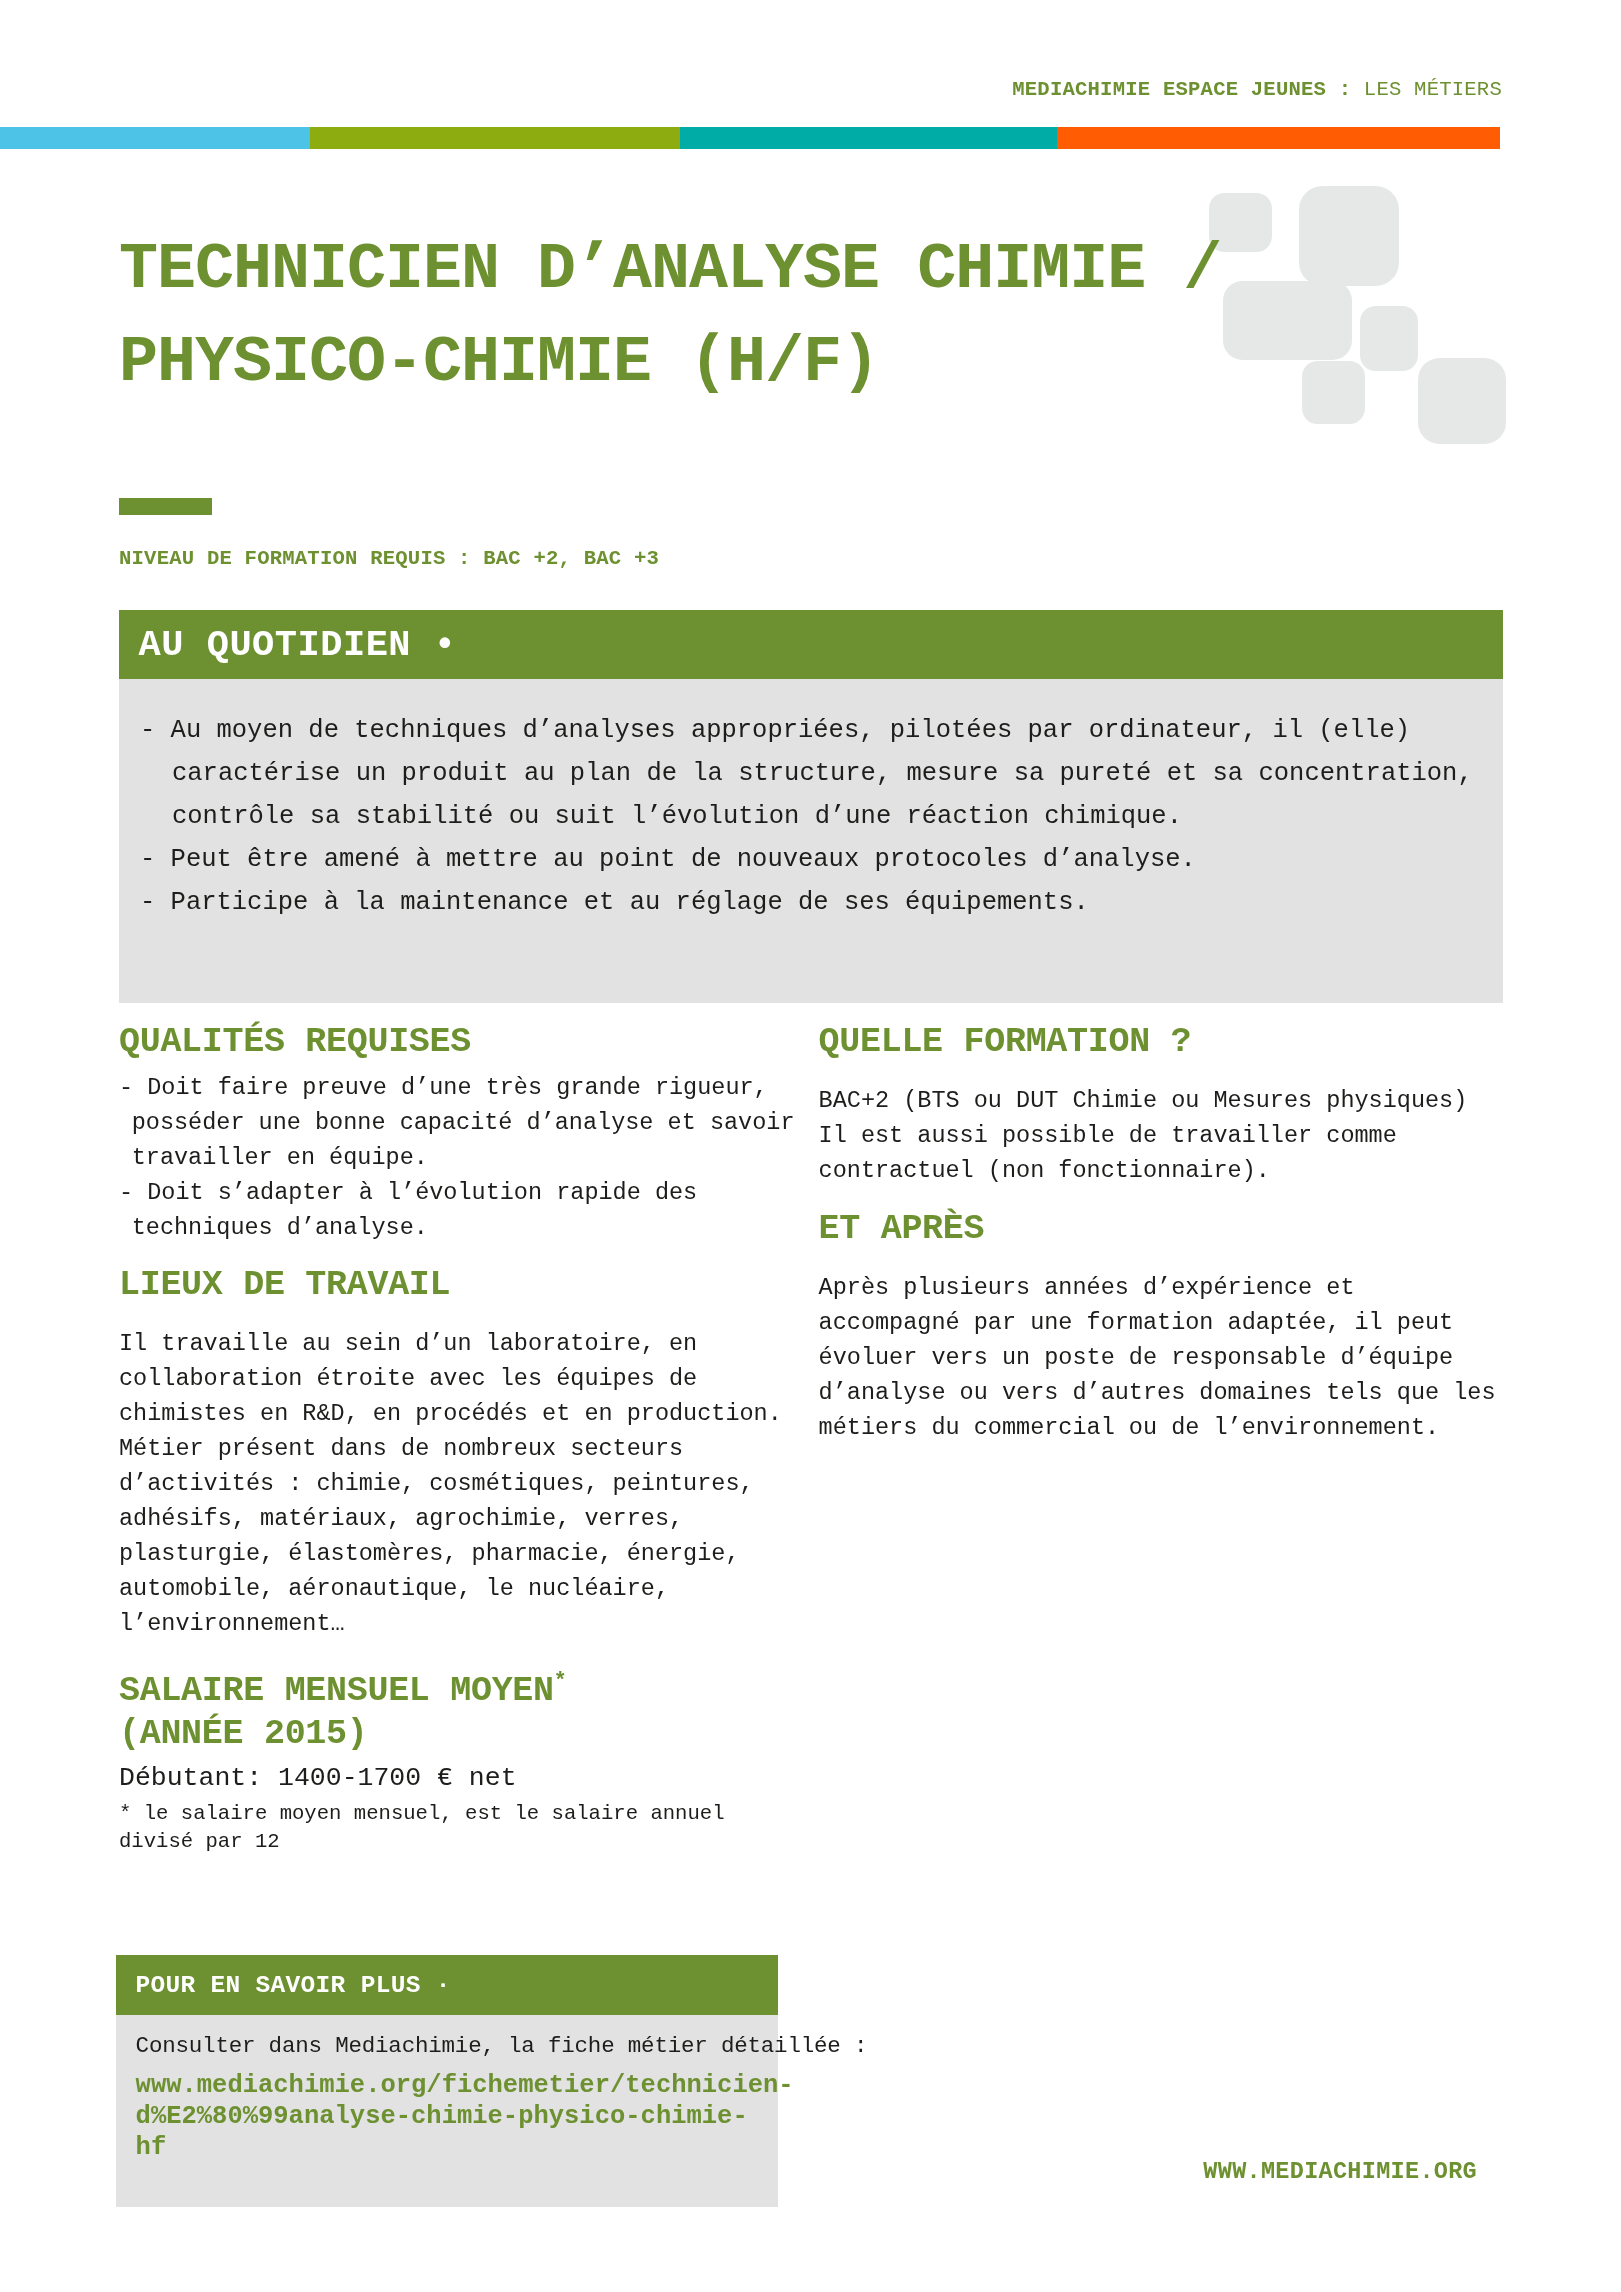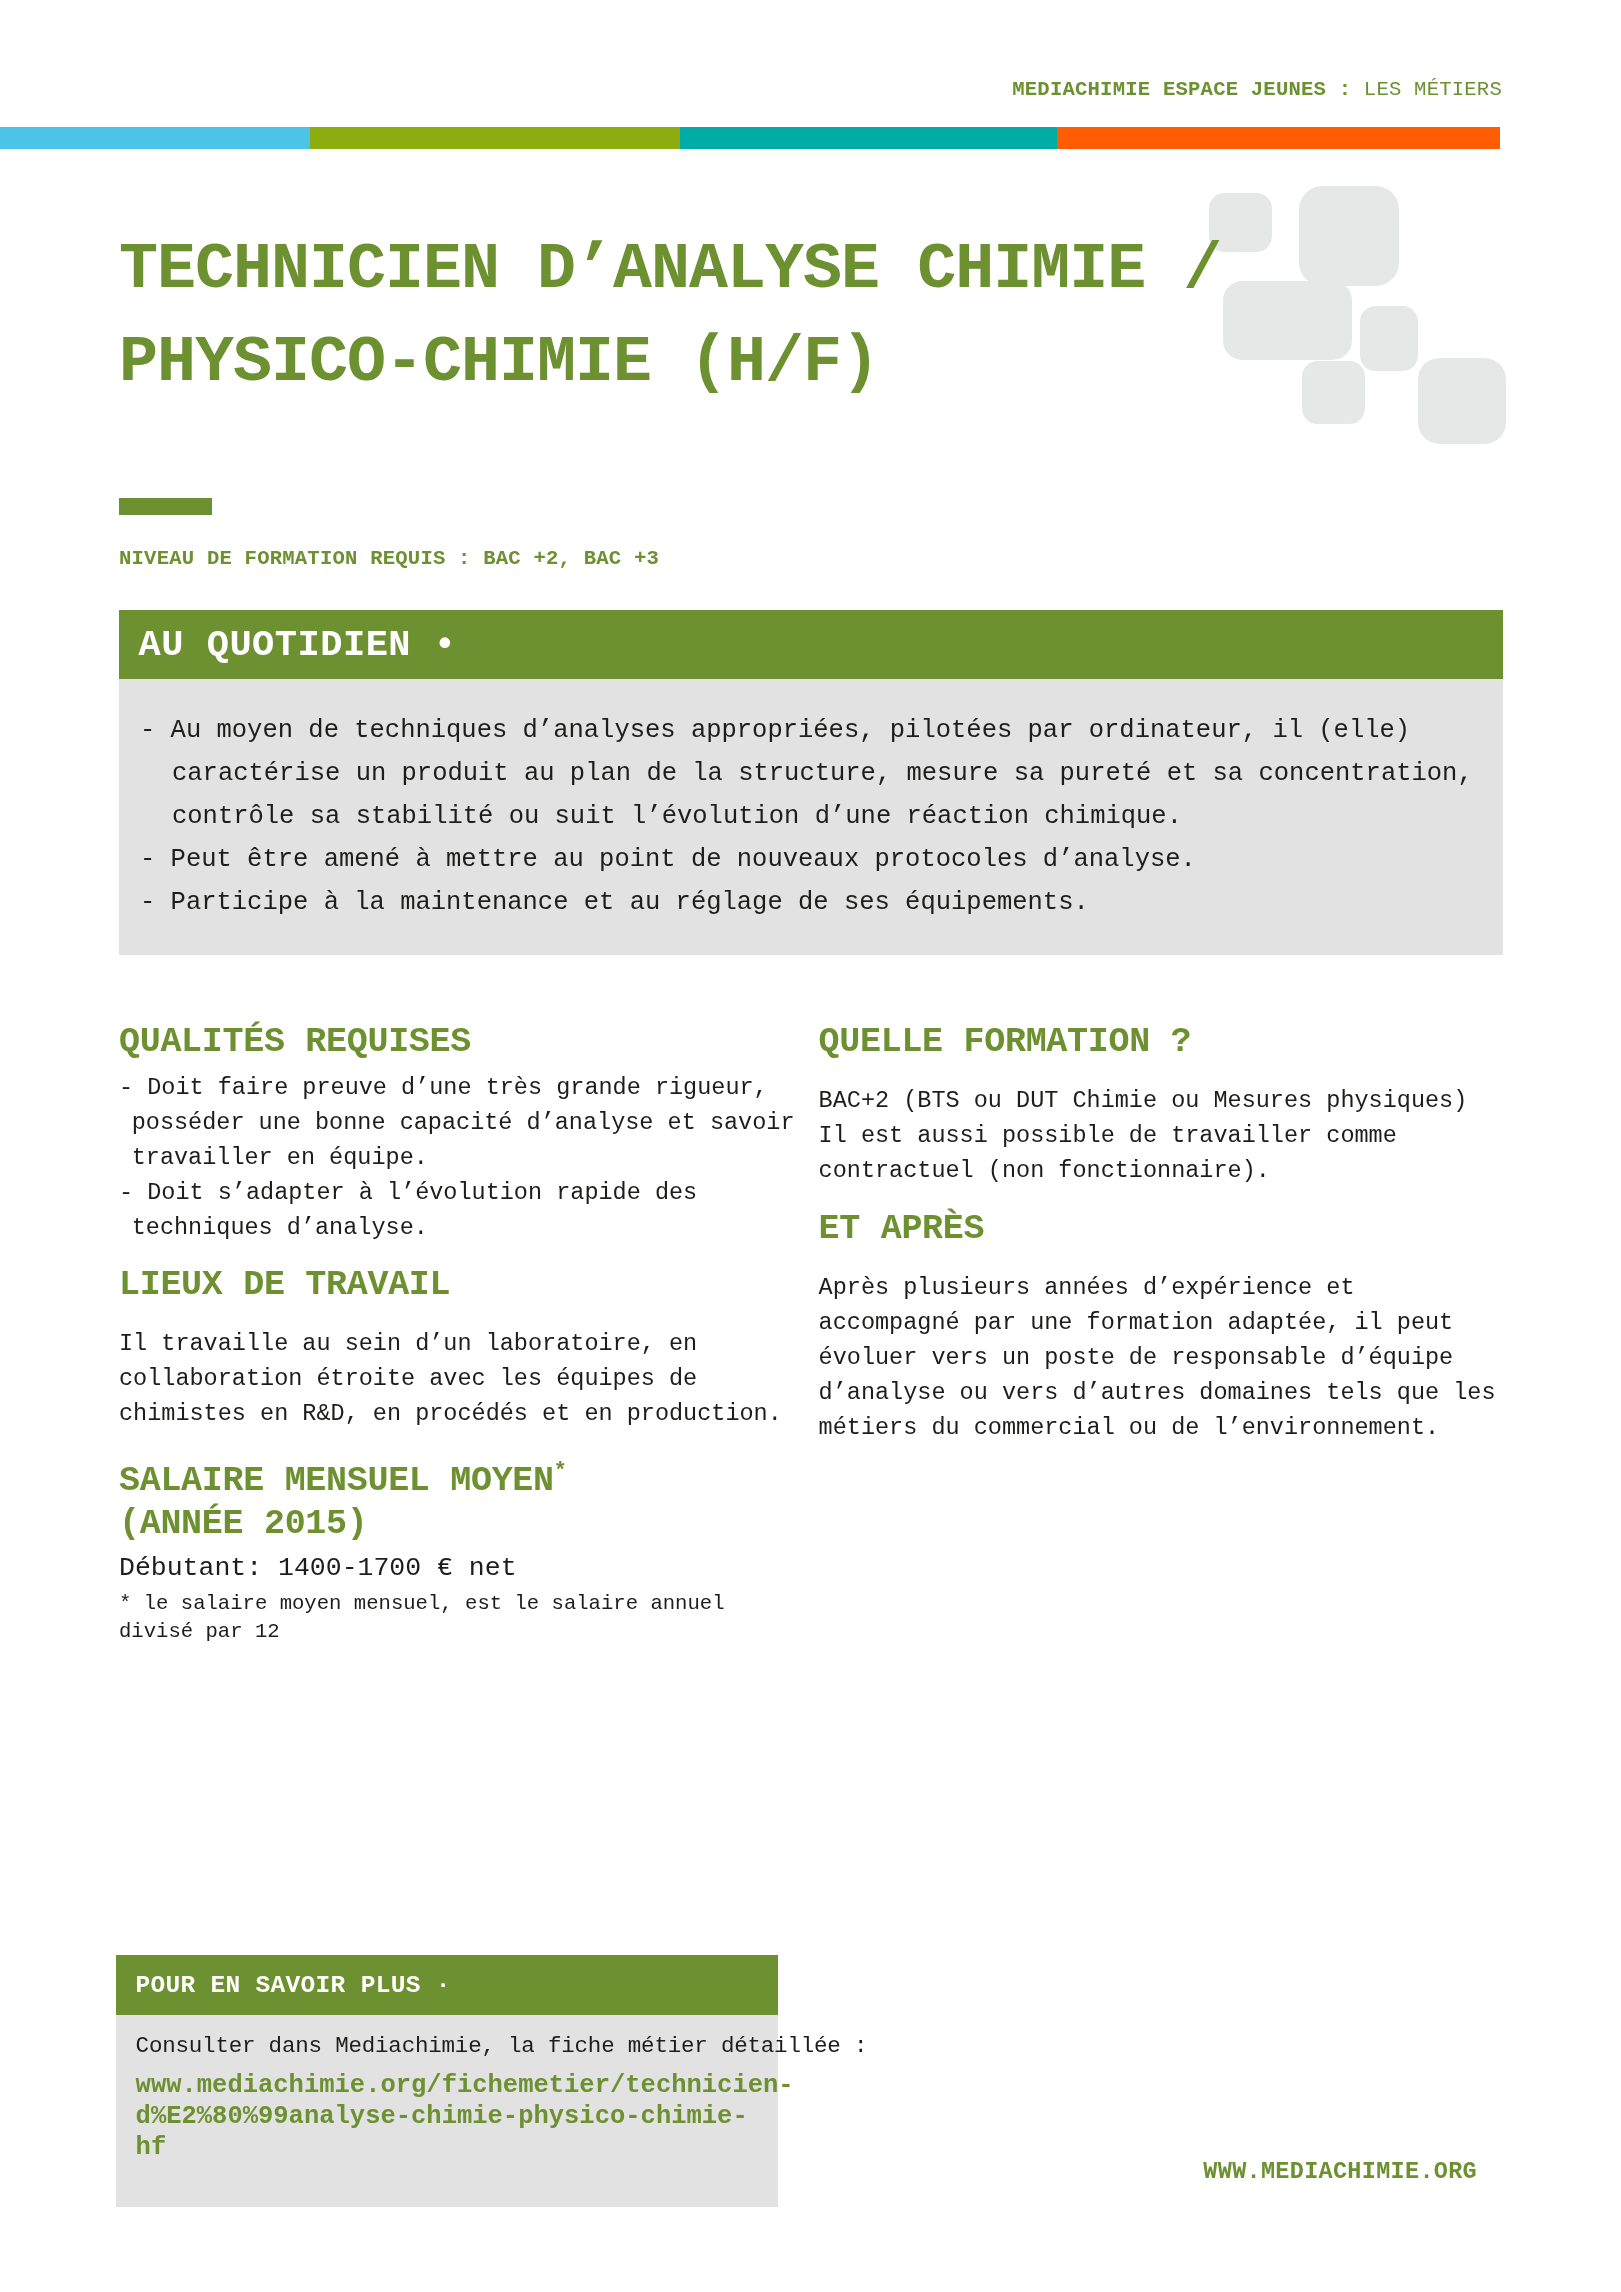--- a/index.html
+++ b/index.html
@@ -47,21 +47,21 @@
     color:var(--green,#6d9030);white-space:nowrap;
   }
   
   .banner{
     position:absolute;left:119px;top:610px;width:1384px;height:70px;
     background:var(--green,#6d9030);box-sizing:border-box;
     display:flex;align-items:center;padding-left:19.6px;
     color:#fff;font-size:37px;font-weight:bold;letter-spacing:0.5px;
   }
   .daily-box{
-    position:absolute;left:119px;top:679px;width:1384px;height:276px;
+    position:absolute;left:119px;top:679px;width:1384px;height:324px;
     background:var(--box-gray,#e2e2e2);box-sizing:border-box;
     padding:30px 25.5px 0 0;
     font-size:25.5px;line-height:43px;
   }
   .daily-box .li{padding-left:53px;text-indent:-32px;}
   
   .columns{
     position:absolute;left:119px;top:1021px;width:1384px;
     display:flex;gap:21.6px;
     font-size:23.5px;line-height:35px;
@@ -153,20 +153,21 @@
     <div class="col-left">
       <div class="h2">QUALITÉS REQUISES</div>
       <div class="bullets">
         <div class="li">- Doit faire preuve d’une très grande rigueur, posséder une bonne capacité d’analyse et savoir travailler en équipe.</div>
         <div class="li">- Doit s’adapter à l’évolution rapide des techniques d’analyse.</div>
       </div>
 
       <div class="h2 mt">LIEUX DE TRAVAIL</div>
       <div class="body-block">
         <div>Il travaille au sein d’un laboratoire, en collaboration étroite avec les équipes de chimistes en R&amp;D, en procédés et en production.</div>
+        <div>Métier présent dans de nombreux secteurs d’activités : chimie, cosmétiques, peintures, adhésifs, matériaux, agrochimie, verres, plasturgie, élastomères, pharmacie, énergie, automobile, aéronautique, le nucléaire, l’environnement…</div>
       </div>
 
       <div class="h2 mt">
         <span>SALAIRE MENSUEL MOYEN</span><span class="sup">*</span>
         <div>(ANNÉE 2015)</div>
       </div>
       <div class="amount">Débutant: 1400-1700 € net</div>
       <div class="footnote">* le salaire moyen mensuel, est le salaire annuel divisé par 12</div>
     </div>
 

